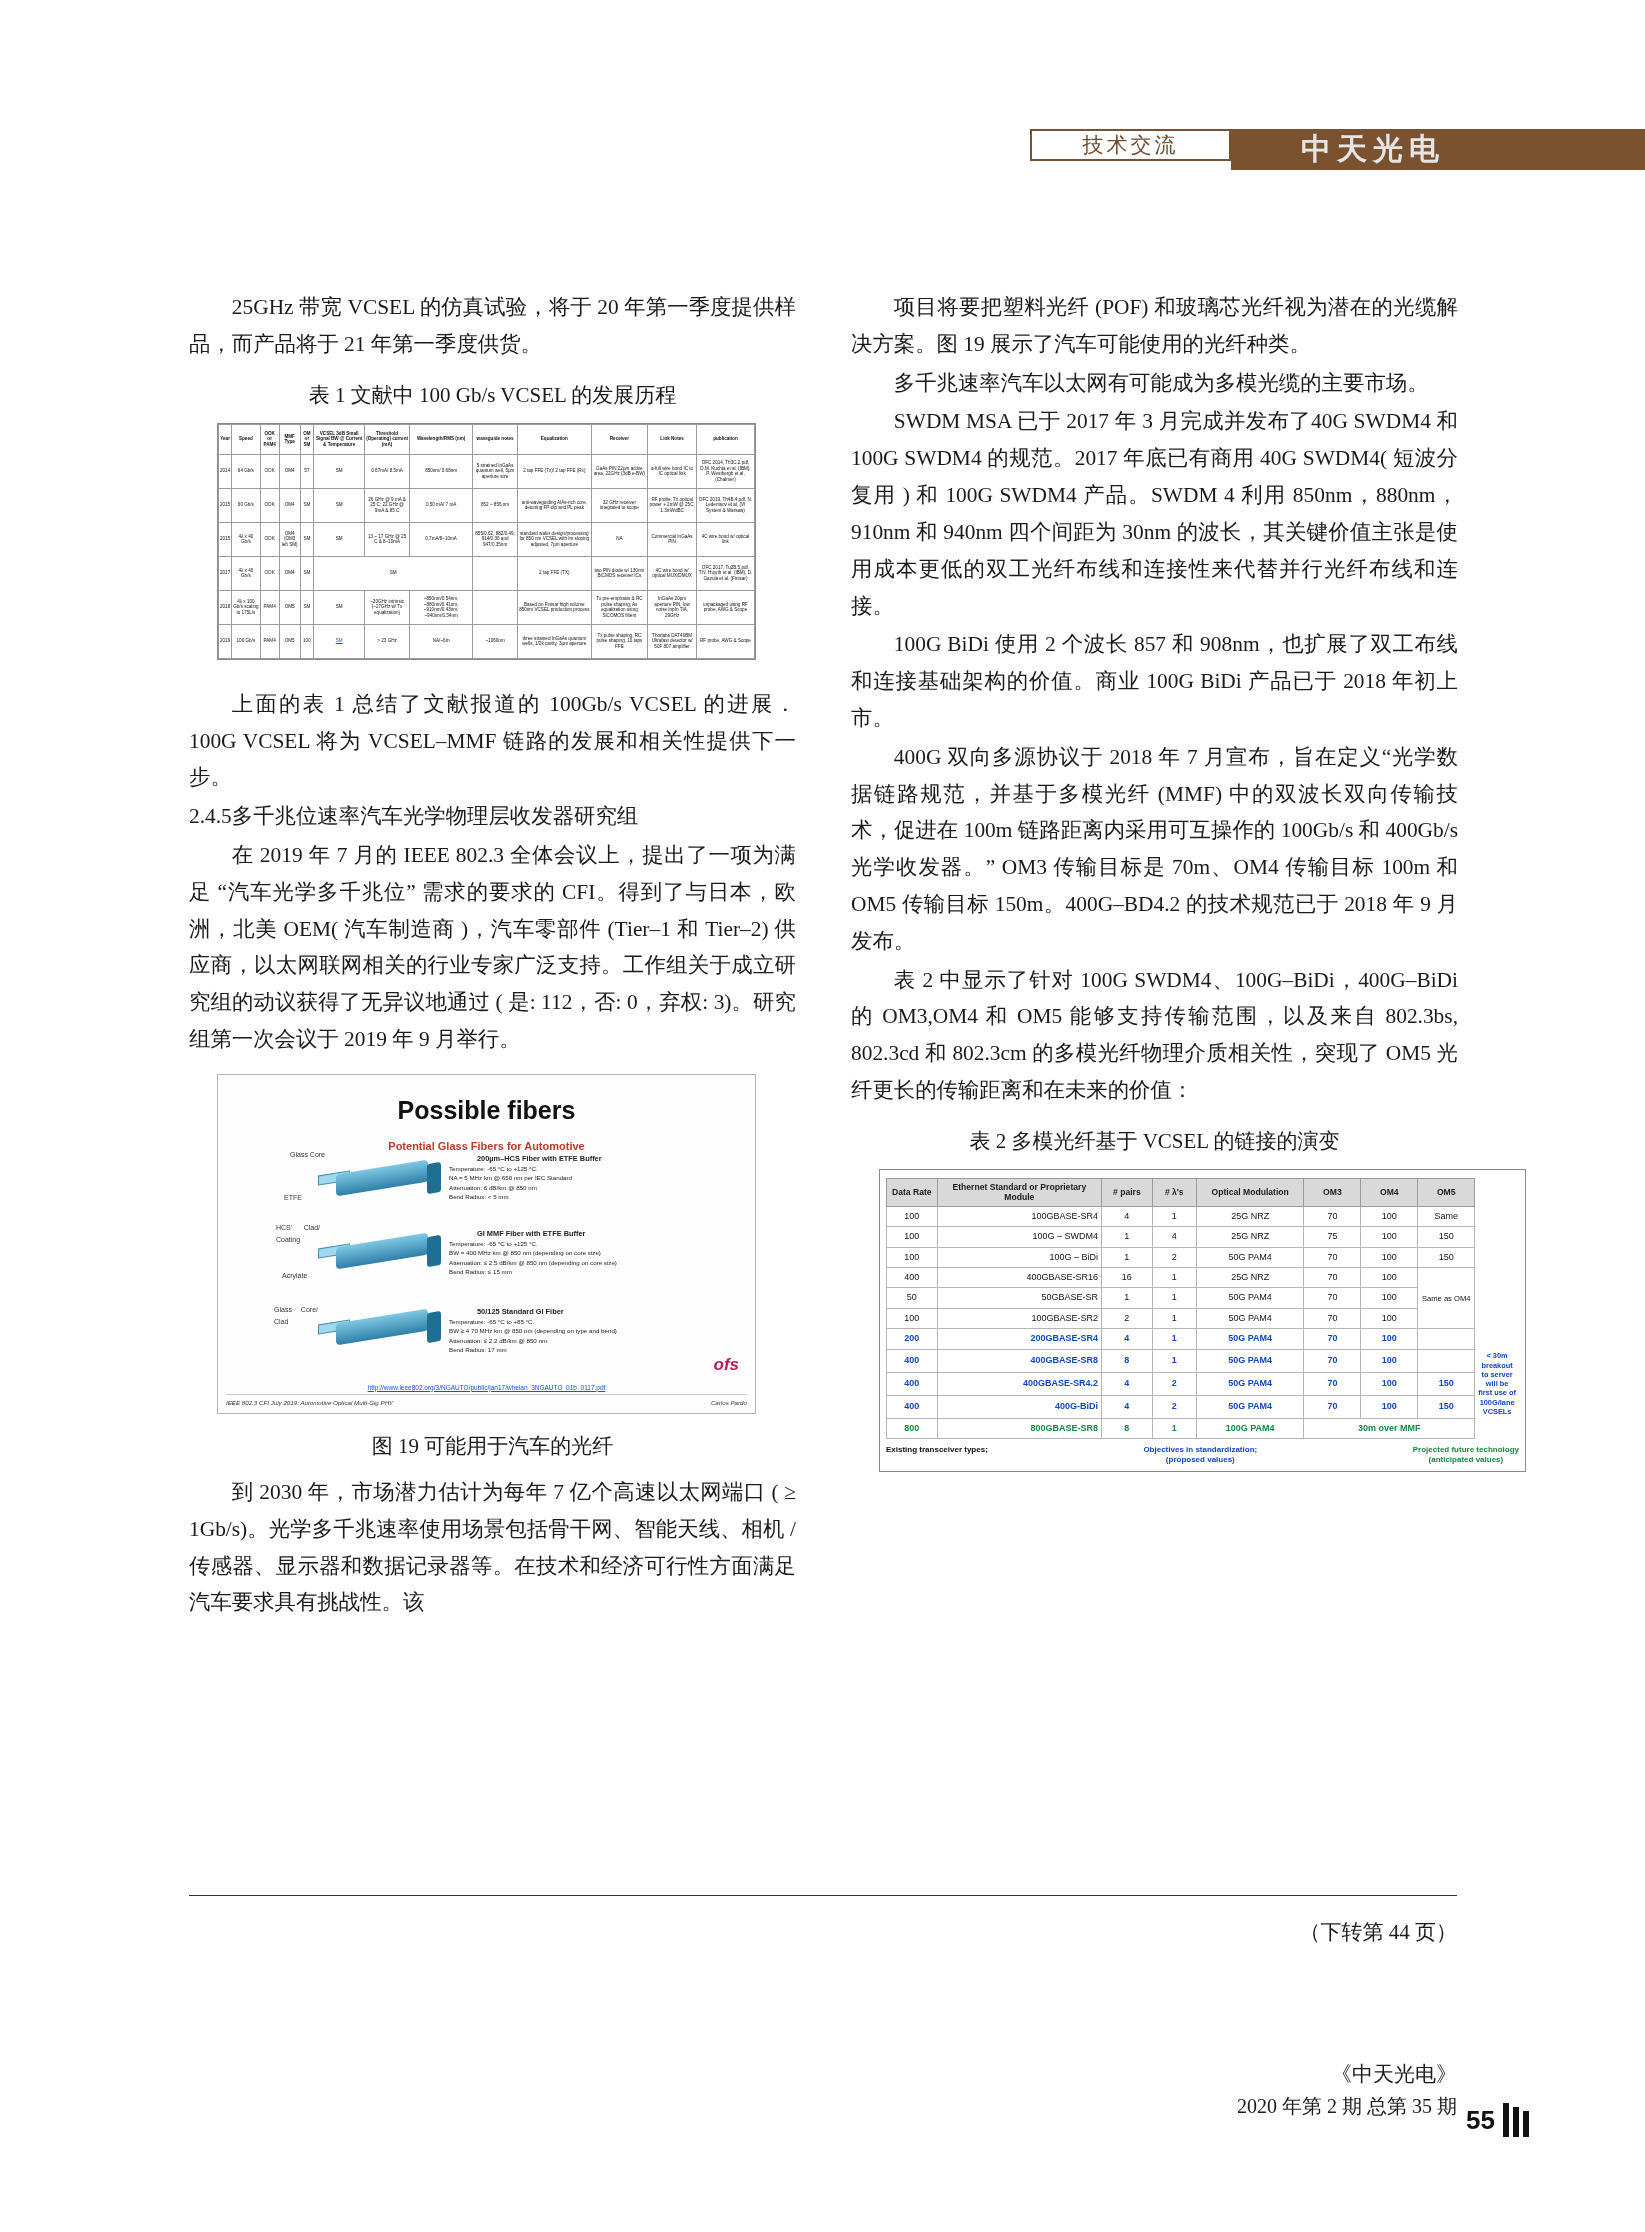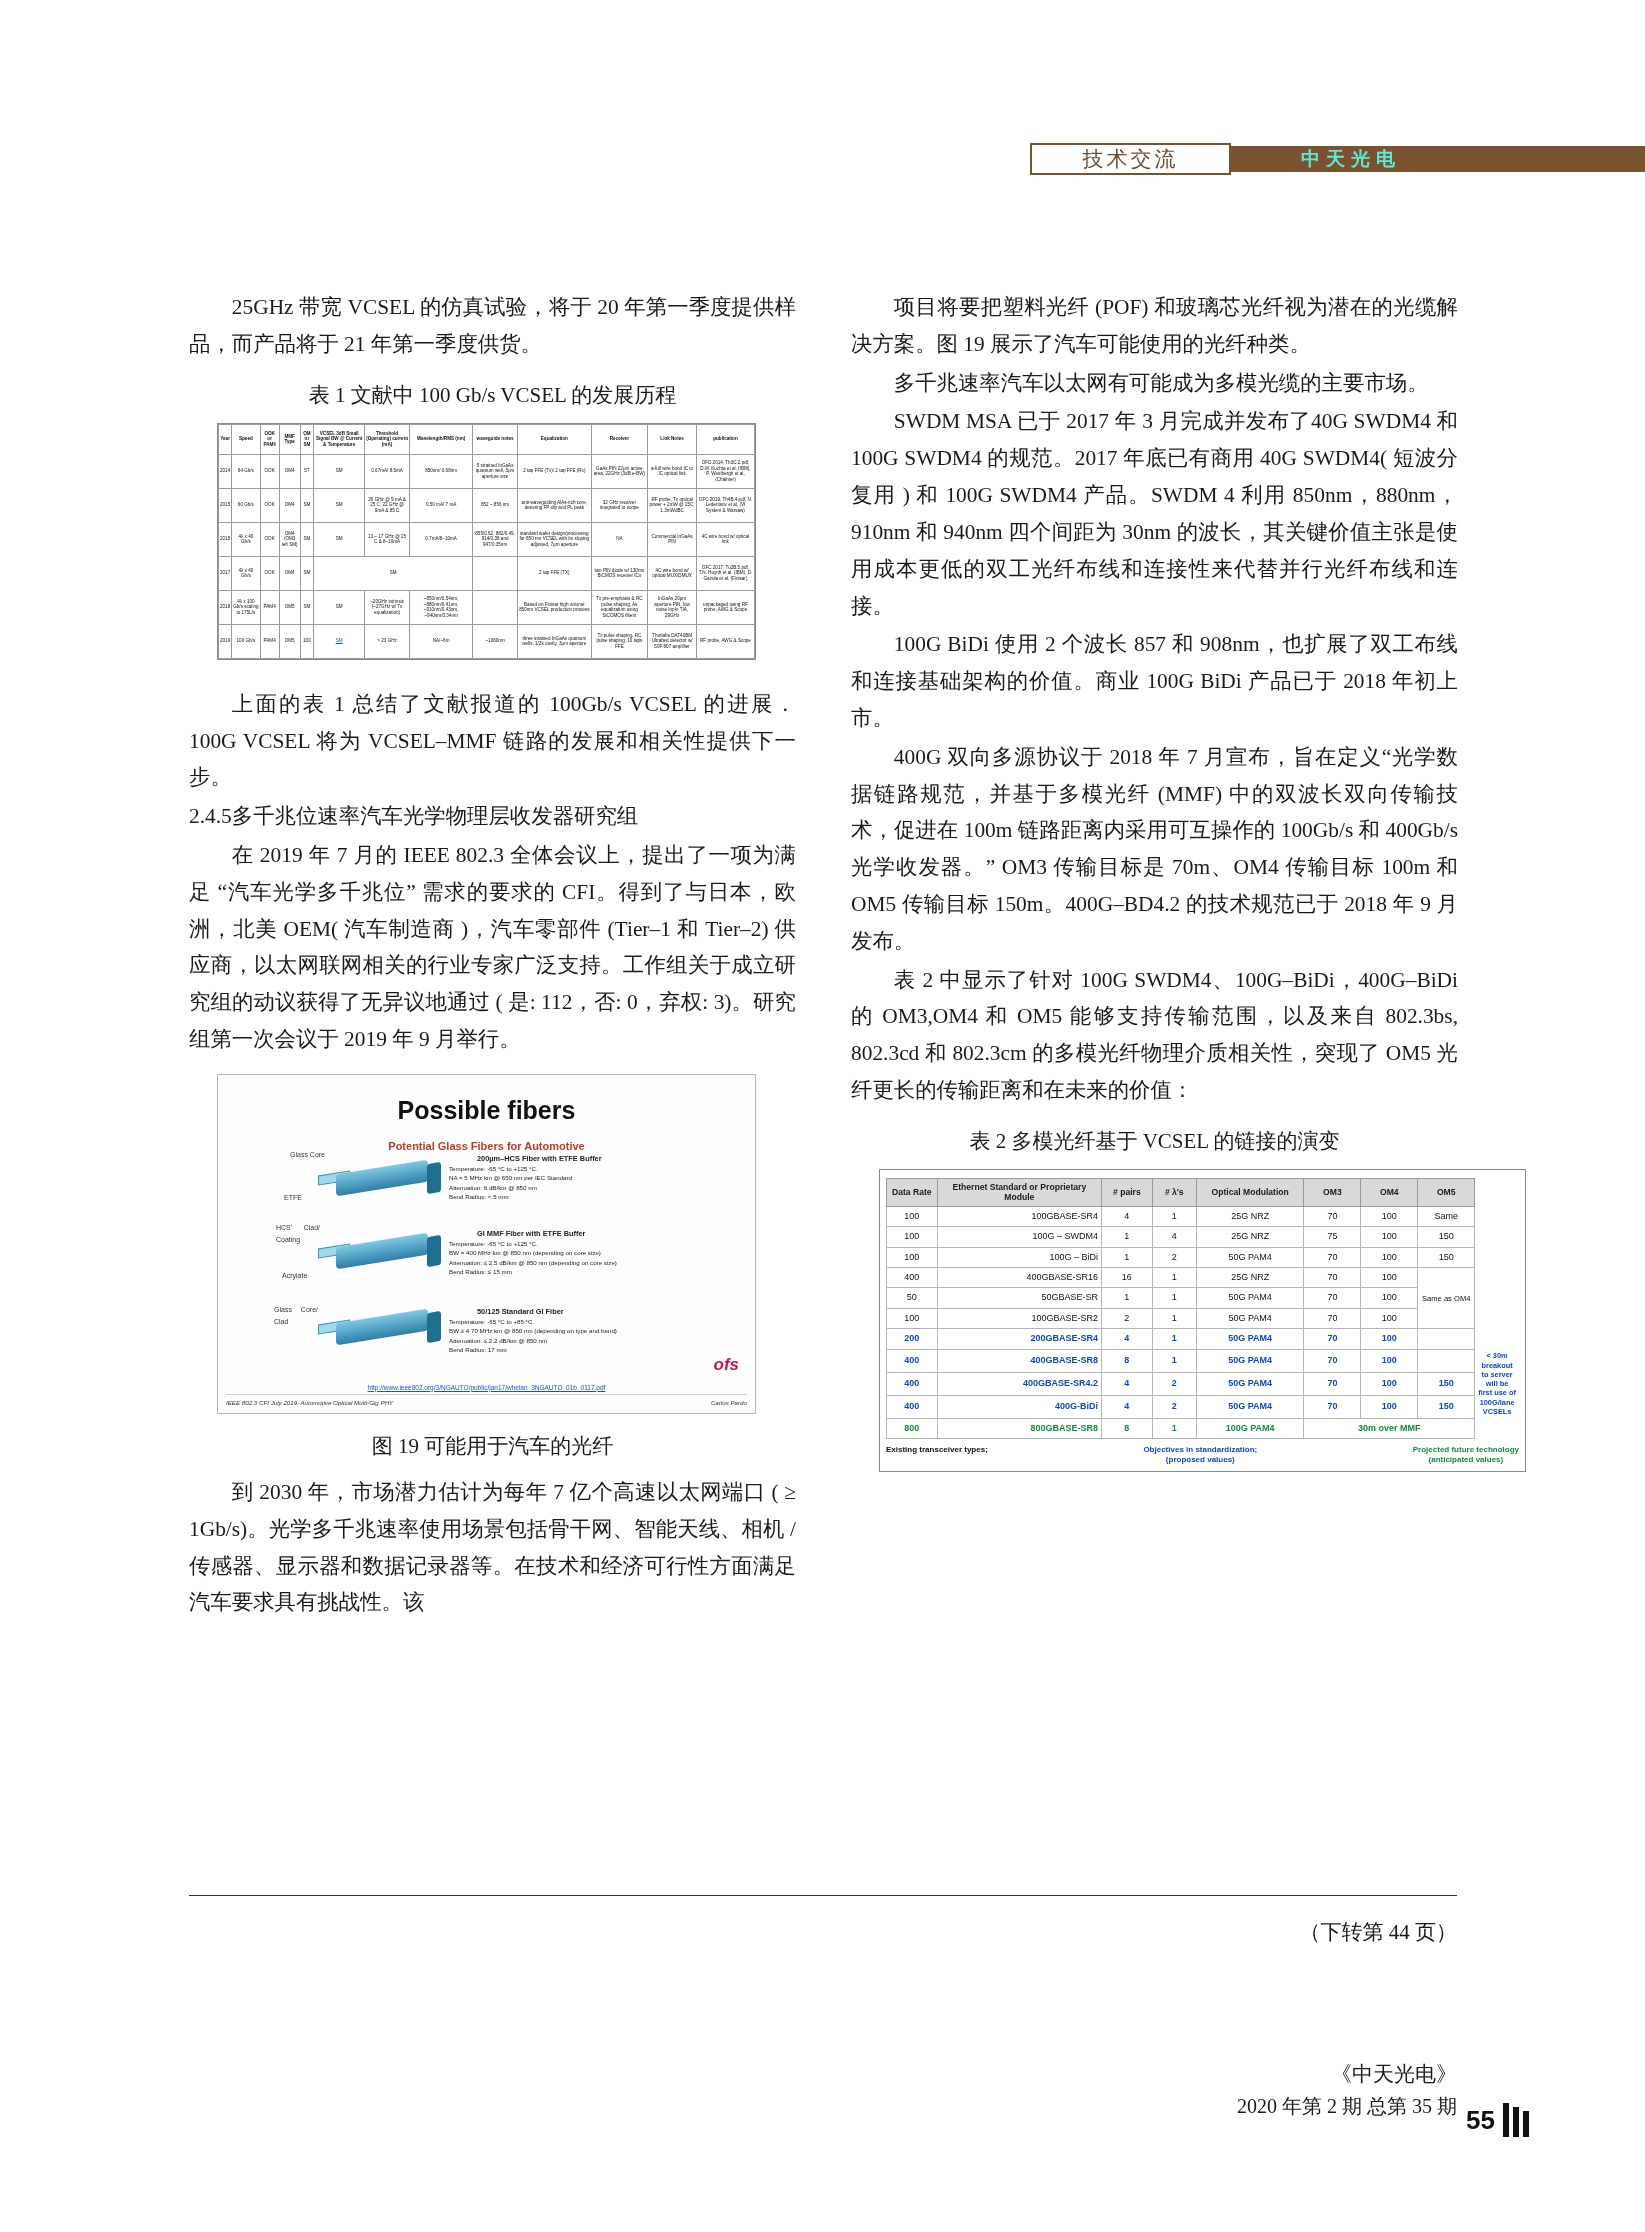--- a/index.html
+++ b/index.html
@@ -20,42 +20,42 @@
     inset: 0;
   }
   
   .header {
     position: absolute;
     top: 129px;
     right: 0px;
     left: 1030px;
     height: 60px;
     display: flex;
-    align-items: center;
+    align-items: flex-start;
   }
   .header-left {
     flex: 0 0 197px;
     border: 2px solid #7a5230;
     display: flex;
     align-items: center;
     justify-content: center;
     color: #6d4a2c;
     font-size: 21px;
     letter-spacing: 3px;
     font-family: "Liberation Sans", sans-serif;
     background: #ffffff;
   }
   .header-right {
     flex: 1 1 auto;
     background: #7a5230;
     display: flex;
     align-items: center;
     padding-left: 70px;
-    color: #5eead4;
-    font-size: 19px;
+    color: #e5e5e5;
+    font-size: 30px;
     letter-spacing: 6px;
     font-weight: bold;
     font-family: Liberation Serif, serif;
   }
   
   .col {
     position: absolute;
     top: 289px;
     width: 607px;
     font-size: 21.4px;

